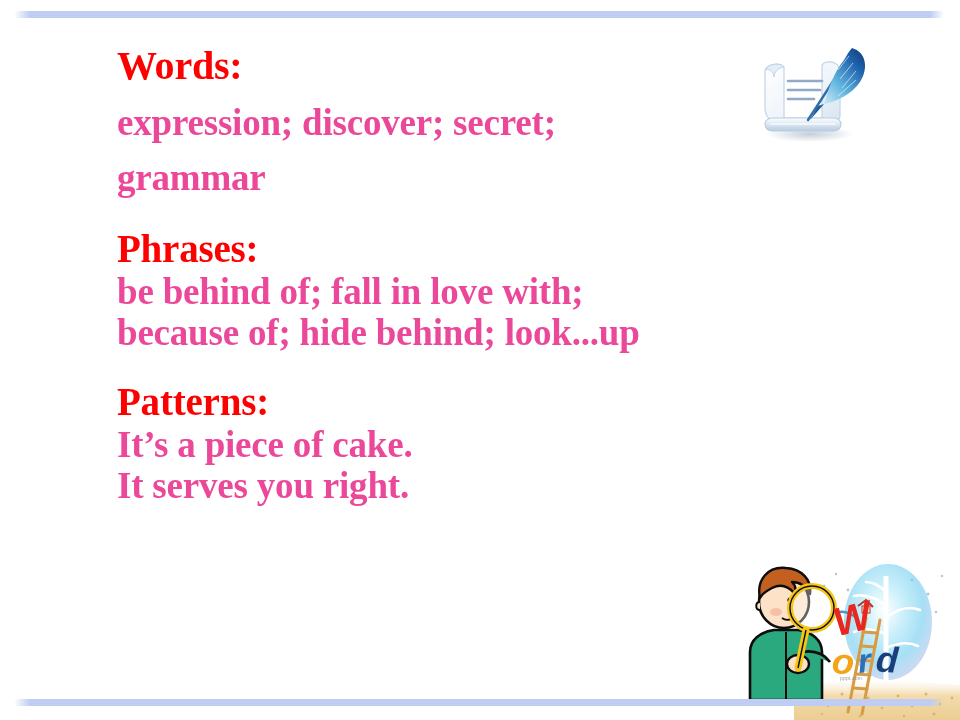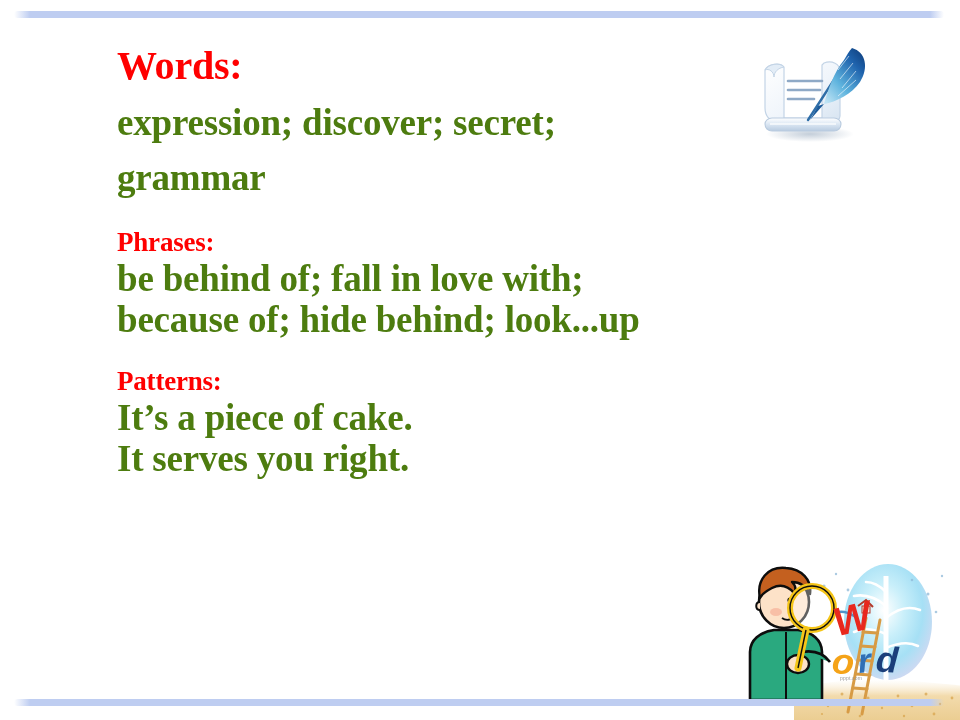--- a/index.html
+++ b/index.html
@@ -50,28 +50,28 @@
     top: 44px;
     width: 740px;
   }
   .block { margin: 0; }
   .block-words   { margin-bottom: 22px; }
   .block-phrases { margin-bottom: 26px; }
 
   .heading {
     color: #ff0000;
     font-weight: bold;
-    font-size: 27px;
+    font-size: 39px;
     line-height: 1.12;
     letter-spacing: -0.2px;
     margin: 0;
     white-space: nowrap;
   }
   .line {
-    color: #4d7c0f;
+    color: #ec4899;
     font-weight: bold;
     font-size: 37px;
     line-height: 1.12;
     letter-spacing: -0.2px;
     margin: 0;
     white-space: nowrap;
   }
   
   .block-words .heading { font-size: 40px; margin-bottom: 7px; }
   .block-words .line { line-height: 1.48; }

